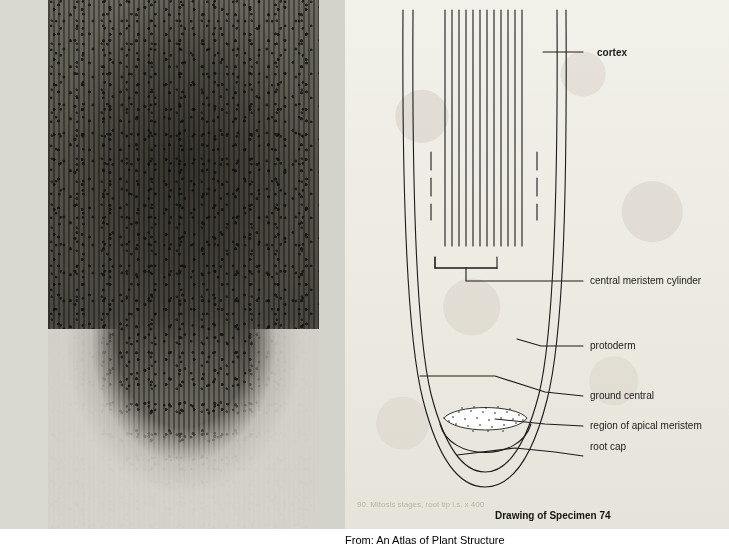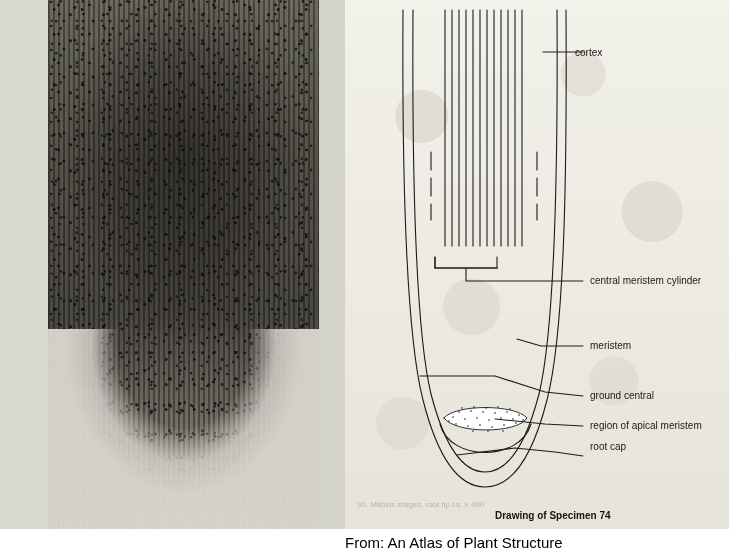--- a/index.html
+++ b/index.html
@@ -157,21 +157,21 @@
     top: 529px;
     width: 384px;
     height: 28px;
     background: #ffffff;
   }
   #credit-text {
     position: absolute;
     left: 345px;
     top: 534px;
     font-family: "Liberation Sans", sans-serif;
-    font-size: 15px;
+    font-size: 11px;
     color: #000000;
   }
 </style>
 </head>
 <body>
 
 <div id="page">
 
   <div id="photo-panel">
     <div id="photo-core"></div>
@@ -253,23 +253,23 @@
           <circle cx="153" cy="407" r="0.8"></circle>
         <circle cx="165" cy="409" r="0.8"></circle>
           <circle cx="104" cy="421" r="0.8"></circle>
         <circle cx="178" cy="420" r="0.8"></circle>
           <circle cx="143" cy="431" r="0.8"></circle>
         <circle cx="128" cy="431" r="0.8"></circle>
           <circle cx="158" cy="431" r="0.8"></circle>
       </g>
     </svg>
 
-    <div class="lbl" style="left:230px; top:47px;">cortex</div>
+    <div class="lbl" style="left:252px; top:47px;font-weight:bold;">cortex</div>
     <div class="lbl" style="left:245px; top:275px;">central meristem cylinder</div>
-    <div class="lbl" style="left:245px; top:340px;">meristem</div>
+    <div class="lbl" style="left:245px; top:340px;">protoderm</div>
     <div class="lbl" style="left:245px; top:390px;">ground central</div>
     <div class="lbl" style="left:245px; top:420px;">region of apical meristem</div>
     <div class="lbl" style="left:245px; top:441px;">root cap</div>
 
     <div id="specimen-caption" style="left:12px; top:500px;">90. Mitosis stages, root tip l.s.  x 400</div>
 
     <div id="drawing-caption" style="left:122px; top:510px;">Drawing of Specimen 74</div>
   </div>
 
   <div id="credit-bar"></div>

